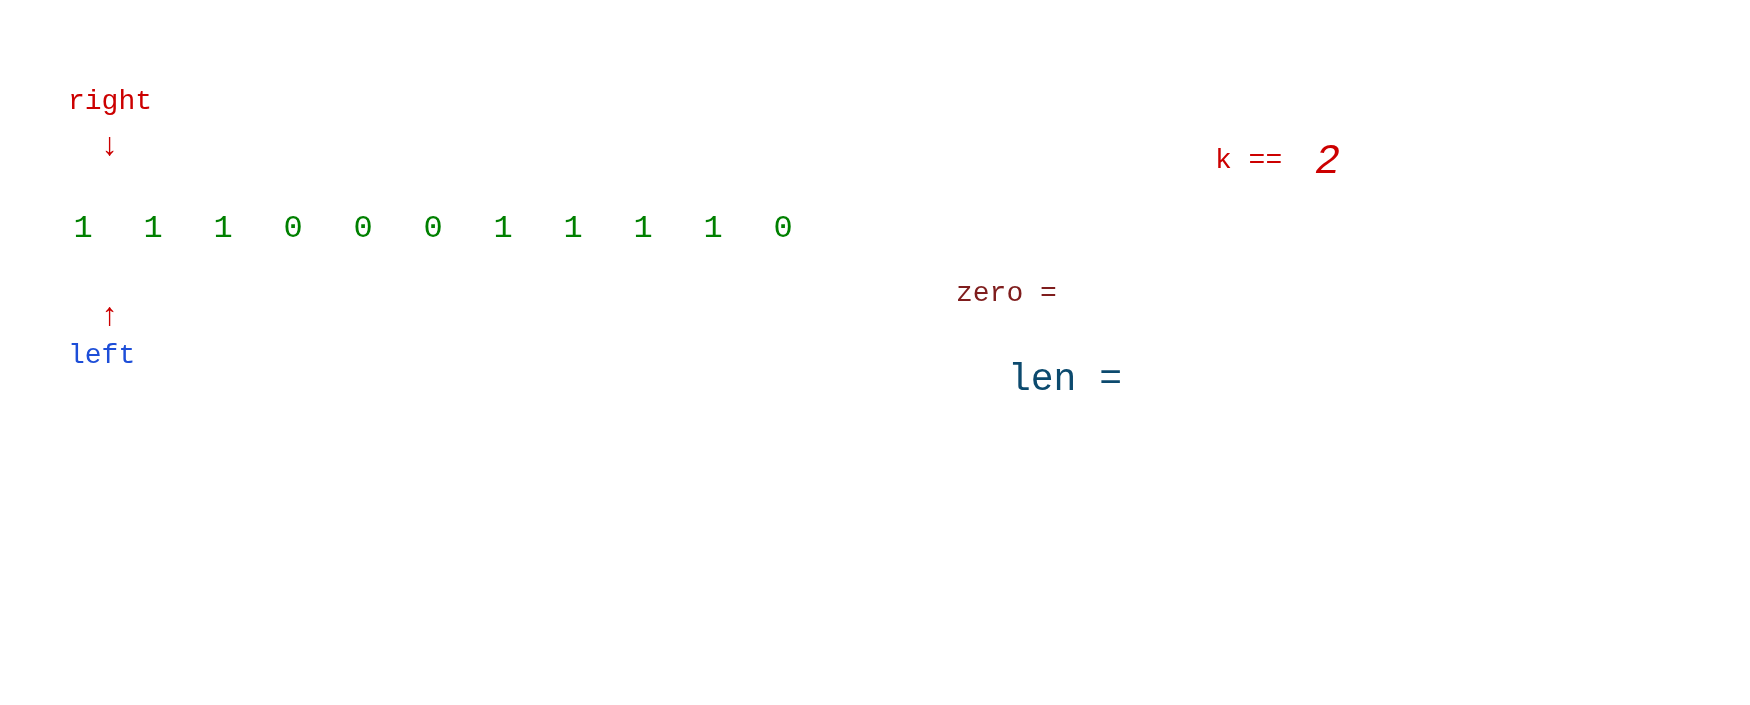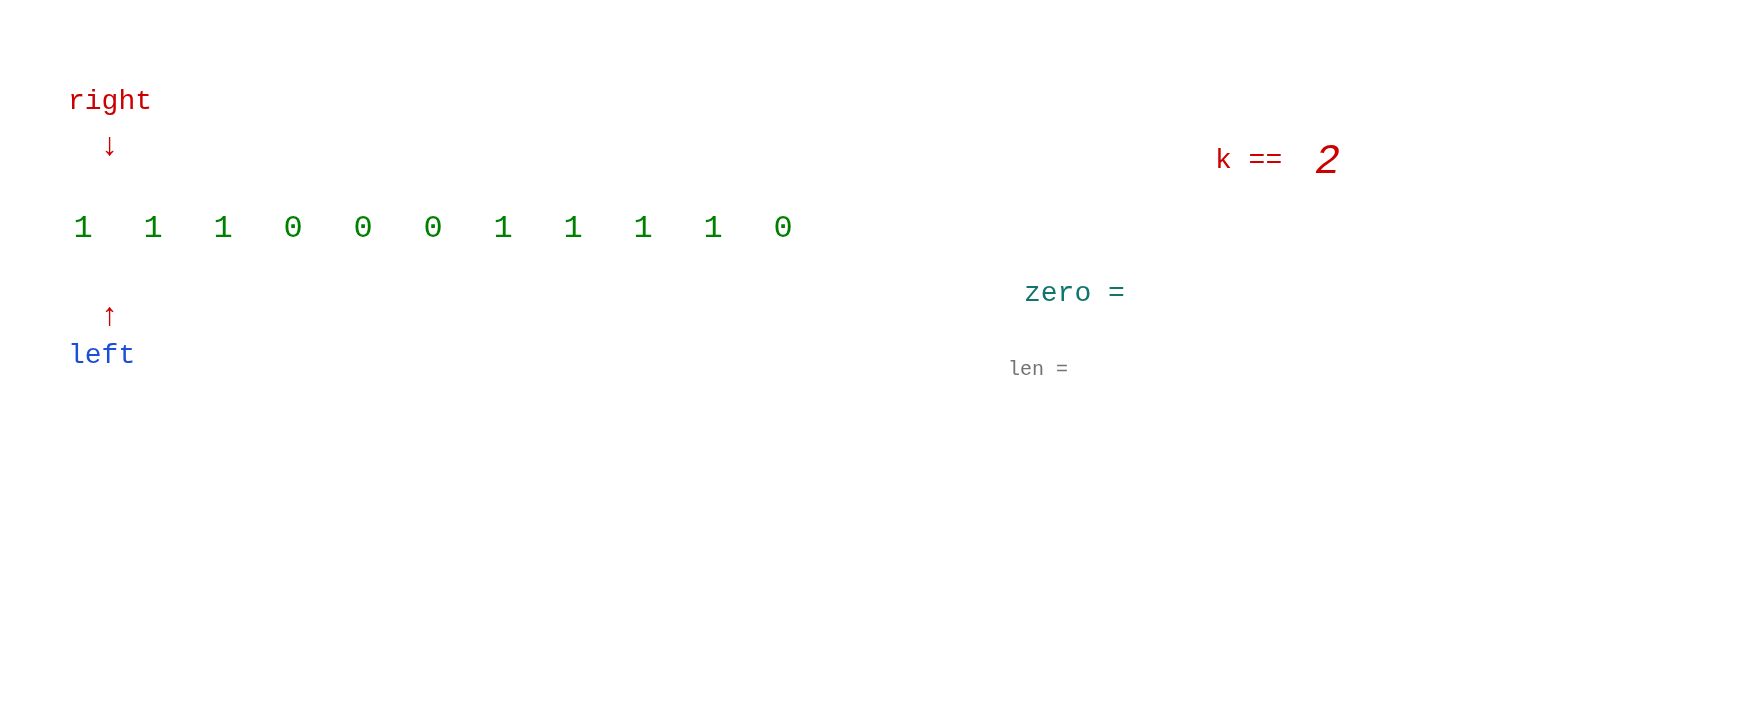--- a/index.html
+++ b/index.html
@@ -90,32 +90,32 @@
       left: 1315px;
       color: #cc0000;
       font-size: 42px;
       font-family: 'Courier New', Courier, monospace;
       font-style: italic;
     }
 
     .zero-label {
       position: absolute;
       top: 278px;
-      left: 1024px;
-      color: #0f766e;
+      left: 956px;
+      color: #7f1d1d;
       font-size: 28px;
       font-family: 'Courier New', Courier, monospace;
     }
 
     .len-label {
       position: absolute;
       top: 358px;
       left: 1008px;
-      color: #737373;
-      font-size: 20px;
+      color: #0c4a6e;
+      font-size: 38px;
       font-family: 'Courier New', Courier, monospace;
       text-align: right;
     }
   </style>
 </head>
 <body>
 
 <div class="main-container">
 
   <div class="right-label">right</div>

